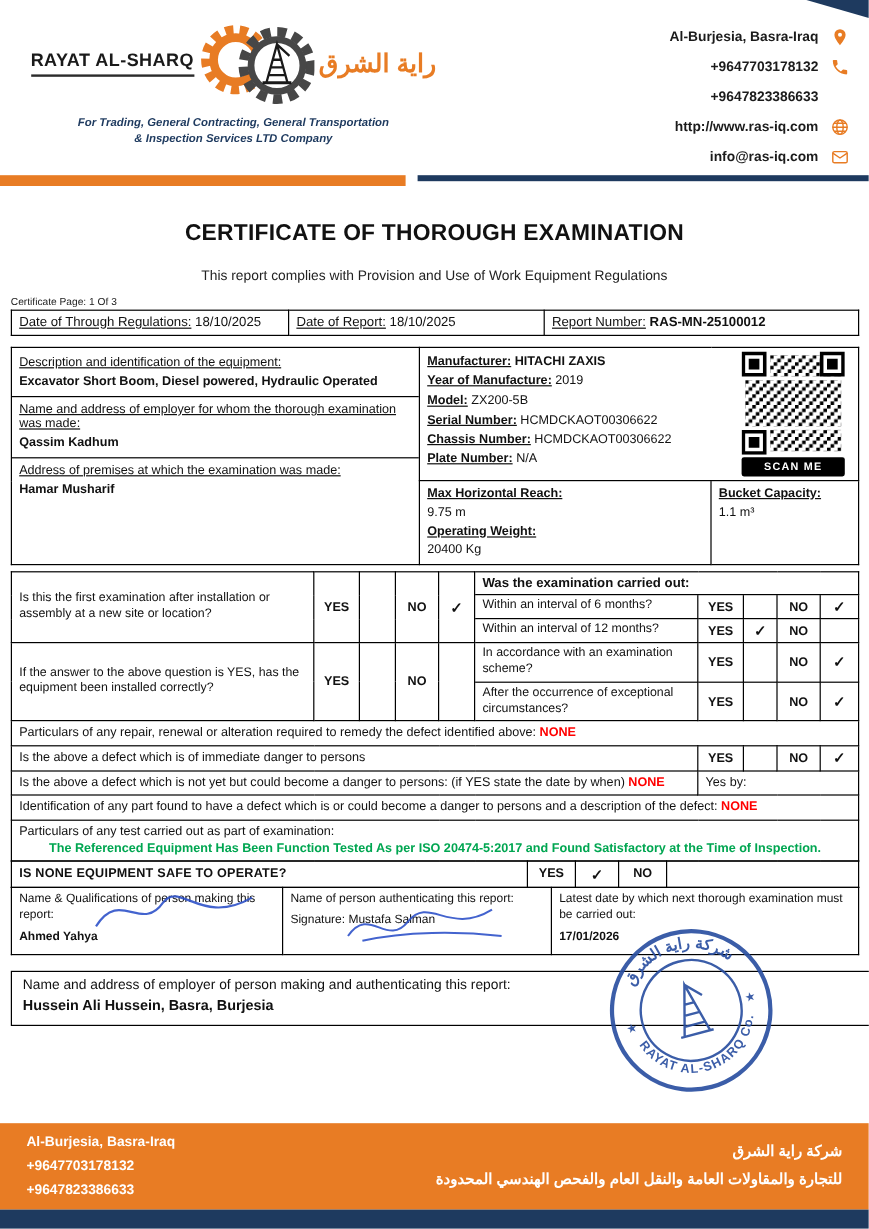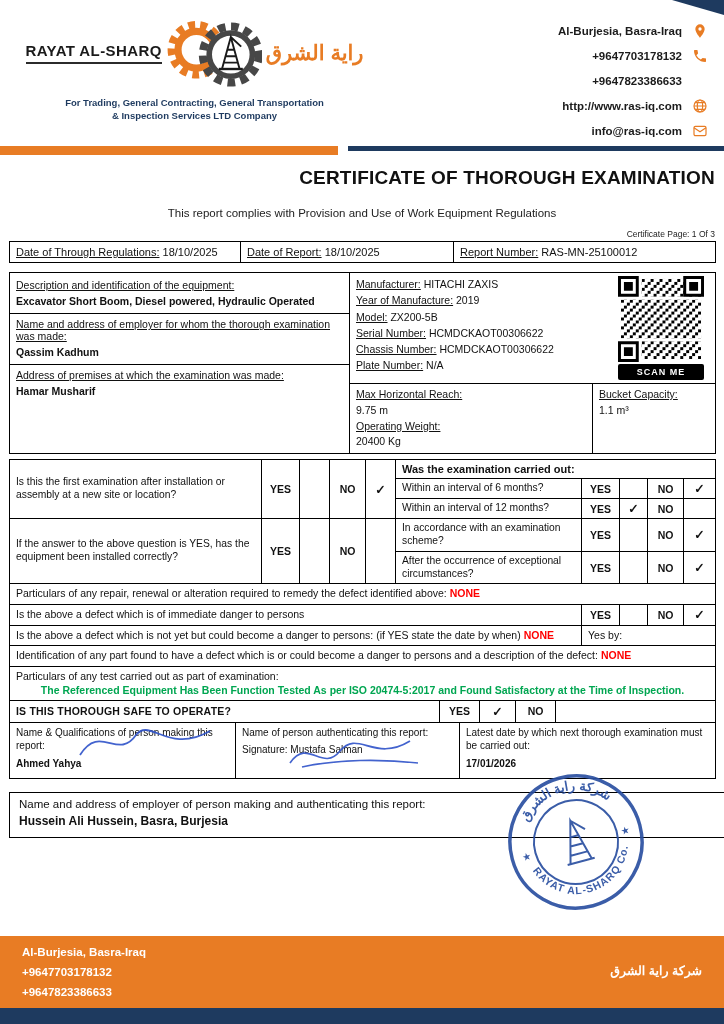--- a/index.html
+++ b/index.html
@@ -1,51 +1,51 @@
 <!DOCTYPE html>
 <html lang="en"><head>
 <meta charset="utf-8">
 <style>
   * { margin:0; padding:0; box-sizing:border-box; }
   html,body { width:724px; height:1024px; }
   body {
     font-family:"Liberation Sans", sans-serif;
     background:#ffffff; color:#111; position:relative; overflow:hidden;
   }
-  .b { font-weight:normal; }
+  .b { font-weight:bold; }
   .u { text-decoration:underline; }
   .red { color:#ff0000; font-weight:bold; }
   .green { color:#00A651; font-weight:bold; text-align:center; }
 
   
   .corner-tr { position:absolute; top:0; right:0; width:0; height:0;
     border-left:52px solid transparent; border-top:15px solid #1E3A5F; z-index:3; }
 
   
   .header { display:flex; justify-content:space-between; padding:12px 16px 0 22px; height:146px; }
   .logo-block { width:345px; text-align:center; padding-top:2px; }
   .logo-row { display:flex; align-items:center; justify-content:center; gap:4px; }
   .logo-en { font-size:15px; font-weight:bold; letter-spacing:.4px; color:#1a1a1a;
     border-bottom:2.5px solid #2b2b2b; padding-bottom:3px; white-space:nowrap; }
   .logo-ar { font-size:21px; font-weight:bold; color:#E87C24; white-space:nowrap; }
-  .tagline { font-size:9.5px; font-weight:bold; color:#1E3A5F; margin-top:5px; line-height:1.35; }
+  .tagline { font-size:9.5px; font-weight:bold; color:#1E3A5F; margin-top:5px; line-height:1.35;font-style:italic; }
 
   .contacts { display:flex; flex-direction:column; gap:8px; align-items:flex-end; padding-top:10px; }
   .contact-row { display:flex; align-items:center; gap:9px; font-size:11.5px; font-weight:bold; color:#1b1b1b; }
   .contact-icon { width:17px; height:17px; display:inline-flex; align-items:center; justify-content:center; }
   .contact-icon svg { width:16px; height:16px; }
 
   .bars { display:flex; align-items:flex-start; gap:10px; }
   .bar-orange { width:338px; height:9px; background:#E87C24; }
   .bar-navy { flex:1; height:5px; background:#1E3A5F; margin-top:0; }
 
   .content { margin:0 9px; }
-  .title { margin-top:12px; font-size:19px; font-weight:bold; text-align:right; letter-spacing:.2px; }
+  .title { margin-top:29px; font-size:19px; font-weight:bold; text-align:center; letter-spacing:.2px; }
   .subtitle { font-size:11.5px; text-align:center; margin-top:18px; color:#222; }
-  .certpage { font-size:8.5px; text-align:right; margin-top:10px; color:#222; }
+  .certpage { font-size:8.5px; margin-top:10px; color:#222; }
 
   table.tbl { width:706px; border-collapse:collapse; table-layout:fixed; }
   table.tbl td { border:1.4px solid #000; padding:3px 6px; font-size:10.5px; vertical-align:top; color:#111; }
 
   table.summary { margin-top:2px; }
   table.summary td { font-size:11px; padding:4px 6px; white-space:nowrap; overflow:hidden; }
 
   table.equip { margin-top:9px; }
   .eq-sec { padding:2px 0 6px 0; }
   .eq-sec.bt { border-top:1.2px solid #000; margin:0 -6px; padding:4px 6px 6px 6px; }
@@ -355,21 +355,21 @@
     <table class="tbl safe">
       <colgroup>
           <col style="width:430px">
           <col style="width:40px">
           <col style="width:36px">
           <col style="width:40px">
           <col style="width:160px">
         </colgroup>
       <tbody>
           <tr>
-        <td class="safe-q">IS THIS THOROUGH SAFE TO OPERATE?</td>
+        <td class="safe-q">IS NONE EQUIPMENT SAFE TO OPERATE?</td>
         <td class="yn">YES</td>
         <td class="chk">✓</td>
         <td class="yn">NO</td>
         <td class="chk"></td>
       </tr>
     </tbody>
       </table>
 
     <table class="tbl sig">
       <colgroup>
@@ -429,18 +429,19 @@
 
   <div class="footer">
     <div class="footer-orange">
       <div class="f-left">
         <div>Al-Burjesia, Basra-Iraq</div>
         <div>+9647703178132</div>
         <div>+9647823386633</div>
       </div>
       <div class="f-right">
         <div>شركة راية الشرق</div>
+        <div>للتجارة والمقاولات العامة والنقل العام والفحص الهندسي المحدودة</div>
       </div>
     </div>
     <div class="footer-navy"></div>
   </div>
 
 </div>
 
 </body></html>

